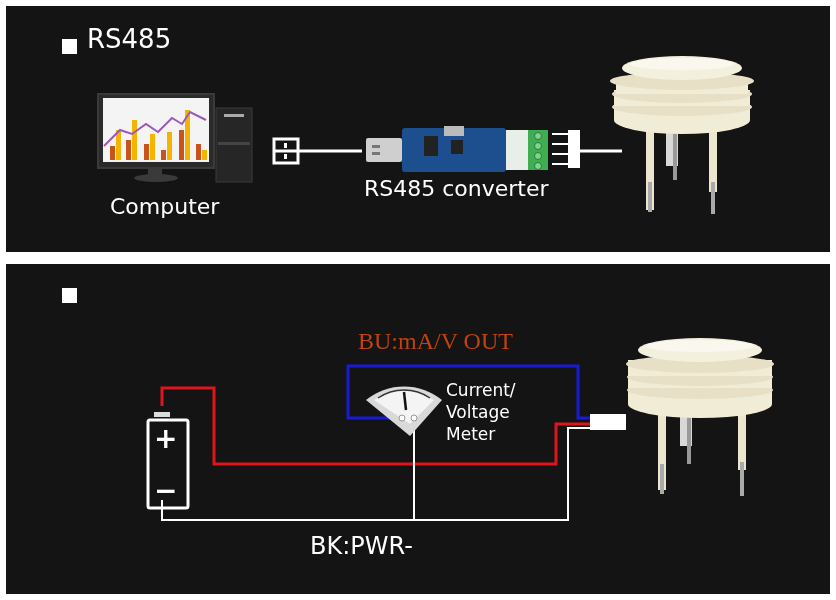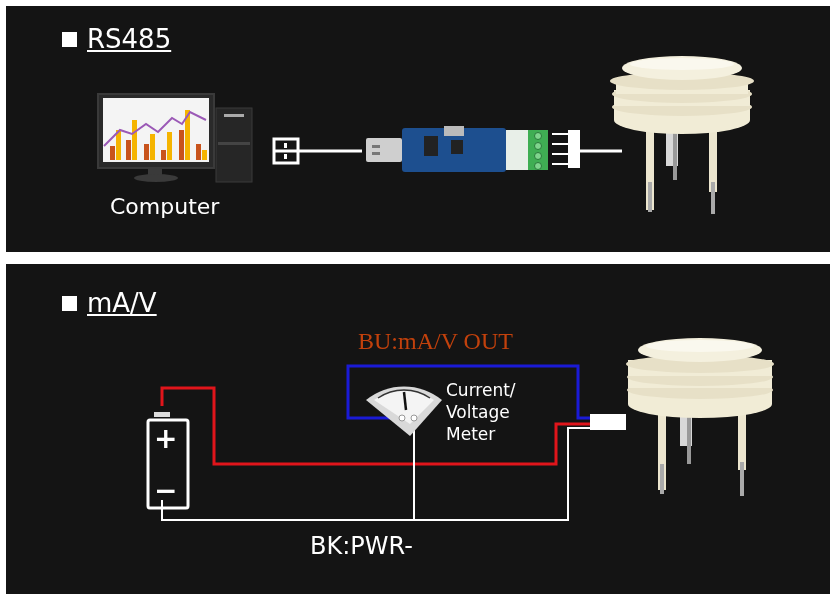--- a/index.html
+++ b/index.html
@@ -1,20 +1,20 @@
 <!DOCTYPE html>
 <html><head>
 <meta charset="utf-8">
 <style>
   html, body { margin:0; padding:0; background:#ffffff; }
   body { width:836px; height:600px; position:relative; overflow:hidden; font-family:"DejaVu Sans", sans-serif; }
   .panel { position:absolute; left:6px; width:824px; background:#141414; }
   #panel-rs485 { top:6px; height:246px; }
   #panel-ma { top:264px; height:330px; }
-  .section-title { position:absolute; left:56px; color:#ffffff; font-size:26px; display:flex; align-items:center; gap:10px;text-decoration:underline; }
+  .section-title { position:absolute; left:56px; color:#ffffff; font-size:26px; display:flex; align-items:flex-end; gap:10px; }
   .section-title .sq { width:15px; height:15px; background:#ffffff; display:inline-block; }
   .label { position:absolute; color:#ffffff; font-size:22px; white-space:nowrap; }
   svg { position:absolute; left:0; top:0; }
 </style>
 </head>
 <body>
 
 <div class="panel" id="panel-rs485">
   <div class="section-title" style="top:18px;">
     <span class="sq"></span>
@@ -92,26 +92,26 @@
       <rect x="608" y="84" width="136" height="16" fill="#f1ecd6"></rect>
       <ellipse cx="676" cy="88" rx="70" ry="9" fill="#e7e0c7"></ellipse>
       <rect x="610" y="72" width="132" height="16" fill="#f1ecd6"></rect>
       <ellipse cx="676" cy="75" rx="72" ry="9" fill="#e7e0c7"></ellipse>
       <ellipse cx="676" cy="62" rx="60" ry="12" fill="#f4f0de"></ellipse>
       <ellipse cx="676" cy="58" rx="52" ry="6" fill="#faf8ee"></ellipse>
     </g>
   </svg>
 
   <div class="label" style="left:104px; top:188px;text-align:right;">Computer</div>
+  <div class="label" style="left:358px; top:170px;">RS485 converter</div>
 </div>
 
 <div class="panel" id="panel-ma">
   <div class="section-title" style="top:24px;">
     <span class="sq"></span>
-    <span>mA/V</span>
   </div>
 
   <svg width="824" height="330">
 
     <polyline points="394,154 342,154 342,102 572,102 572,154 584,154" fill="none" stroke="#1a1ad6" stroke-width="3"></polyline>
 
     <polyline points="156,142 156,124 208,124 208,200 550,200 550,160 584,160" fill="none" stroke="#e0151b" stroke-width="3"></polyline>
 
     <polyline points="156,236 156,256 562,256 562,164 584,164" fill="none" stroke="#ffffff" stroke-width="2"></polyline>
     <line x1="408" y1="152" x2="408" y2="256" stroke="#ffffff" stroke-width="2"></line>

